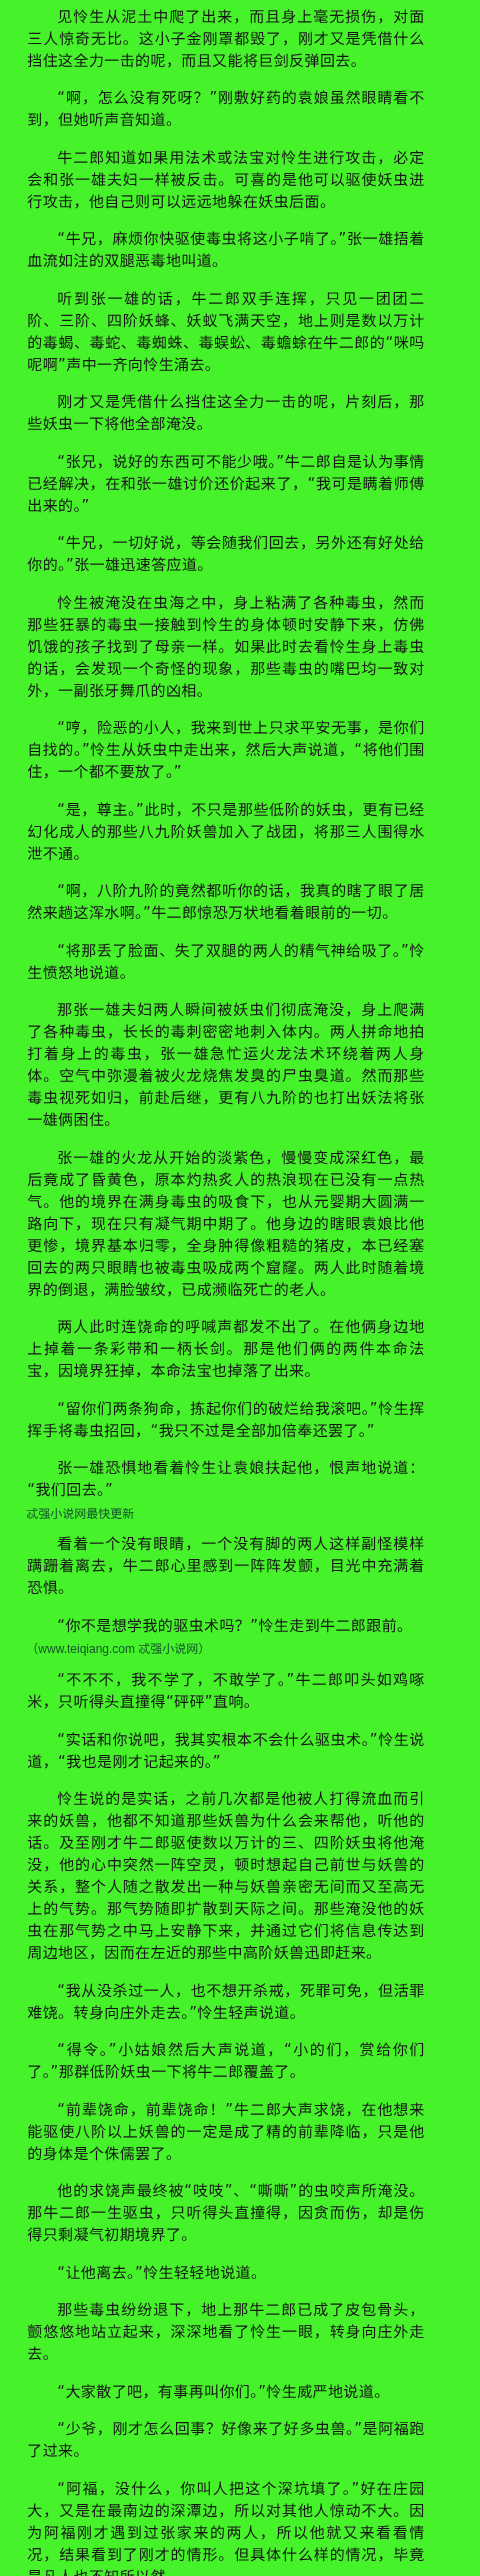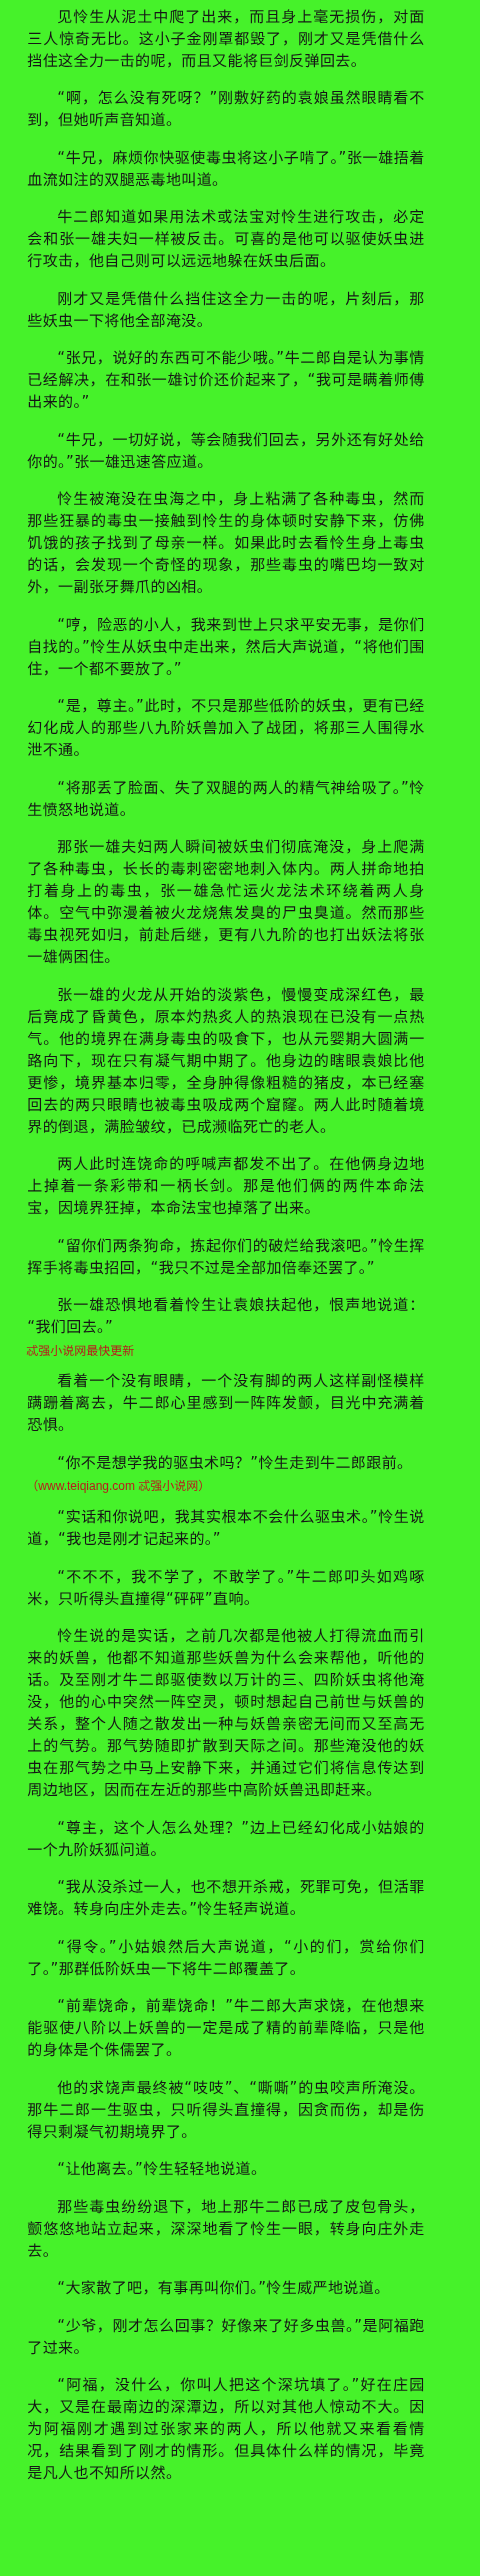--- a/index.html
+++ b/index.html
@@ -25,55 +25,56 @@
     letter-spacing: 0.4px;
     color: #161616;
     text-indent: 2em;
     text-align: justify;
     font-family: "DejaVu Sans", "Liberation Serif", sans-serif;
   }
   .watermark {
     margin: -10px 0 11.3px -10px;
     font-size: 12px;
     line-height: 15.5px;
-    color: #b91c1c;
+    color: #14532d;
     text-indent: 0;
     letter-spacing: 0;
     font-family: "Liberation Sans", "DejaVu Sans", sans-serif;
     padding-left: 9px;
   }
 </style>
 </head>
 <body>
 
 <div class="page">
   <p class="para">见怜生从泥土中爬了出来，而且身上毫无损伤，对面三人惊奇无比。这小子金刚罩都毁了，刚才又是凭借什么挡住这全力一击的呢，而且又能将巨剑反弹回去。</p>
   <p class="para">“啊，怎么没有死呀？”刚敷好药的袁娘虽然眼睛看不到，但她听声音知道。</p>
+  <p class="para">牛二郎知道如果用法术或法宝对怜生进行攻击，必定会和张一雄夫妇一样被反击。可喜的是他可以驱使妖虫进行攻击，他自己则可以远远地躲在妖虫后面。</p>
   <p class="para">“牛兄，麻烦你快驱使毒虫将这小子啃了。”张一雄捂着血流如注的双腿恶毒地叫道。</p>
-  <p class="para">牛二郎知道如果用法术或法宝对怜生进行攻击，必定会和张一雄夫妇一样被反击。可喜的是他可以驱使妖虫进行攻击，他自己则可以远远地躲在妖虫后面。</p>
+  <p class="para">听到张一雄的话，牛二郎双手连挥，只见一团团二阶、三阶、四阶妖蜂、妖蚁飞满天空，地上则是数以万计的毒蝎、毒蛇、毒蜘蛛、毒蜈蚣、毒蟾蜍在牛二郎的“咪吗呢啊”声中一齐向怜生涌去。</p>
   <p class="para">刚才又是凭借什么挡住这全力一击的呢，片刻后，那些妖虫一下将他全部淹没。</p>
   <p class="para">“张兄，说好的东西可不能少哦。”牛二郎自是认为事情已经解决，在和张一雄讨价还价起来了，“我可是瞒着师傅出来的。”</p>
   <p class="para">“牛兄，一切好说，等会随我们回去，另外还有好处给你的。”张一雄迅速答应道。</p>
   <p class="para">怜生被淹没在虫海之中，身上粘满了各种毒虫，然而那些狂暴的毒虫一接触到怜生的身体顿时安静下来，仿佛饥饿的孩子找到了母亲一样。如果此时去看怜生身上毒虫的话，会发现一个奇怪的现象，那些毒虫的嘴巴均一致对外，一副张牙舞爪的凶相。</p>
   <p class="para">“哼，险恶的小人，我来到世上只求平安无事，是你们自找的。”怜生从妖虫中走出来，然后大声说道，“将他们围住，一个都不要放了。”</p>
   <p class="para">“是，尊主。”此时，不只是那些低阶的妖虫，更有已经幻化成人的那些八九阶妖兽加入了战团，将那三人围得水泄不通。</p>
+  <p class="para">“啊，八阶九阶的竟然都听你的话，我真的瞎了眼了居然来趟这浑水啊。”牛二郎惊恐万状地看着眼前的一切。</p>
   <p class="para">“将那丢了脸面、失了双腿的两人的精气神给吸了。”怜生愤怒地说道。</p>
   <p class="para">那张一雄夫妇两人瞬间被妖虫们彻底淹没，身上爬满了各种毒虫，长长的毒刺密密地刺入体内。两人拼命地拍打着身上的毒虫，张一雄急忙运火龙法术环绕着两人身体。空气中弥漫着被火龙烧焦发臭的尸虫臭道。然而那些毒虫视死如归，前赴后继，更有八九阶的也打出妖法将张一雄俩困住。</p>
   <p class="para">张一雄的火龙从开始的淡紫色，慢慢变成深红色，最后竟成了昏黄色，原本灼热炙人的热浪现在已没有一点热气。他的境界在满身毒虫的吸食下，也从元婴期大圆满一路向下，现在只有凝气期中期了。他身边的瞎眼袁娘比他更惨，境界基本归零，全身肿得像粗糙的猪皮，本已经塞回去的两只眼睛也被毒虫吸成两个窟窿。两人此时随着境界的倒退，满脸皱纹，已成濒临死亡的老人。</p>
   <p class="para">两人此时连饶命的呼喊声都发不出了。在他俩身边地上掉着一条彩带和一柄长剑。那是他们俩的两件本命法宝，因境界狂掉，本命法宝也掉落了出来。</p>
   <p class="para">“留你们两条狗命，拣起你们的破烂给我滚吧。”怜生挥挥手将毒虫招回，“我只不过是全部加倍奉还罢了。”</p>
   <p class="para">张一雄恐惧地看着怜生让袁娘扶起他，恨声地说道：“我们回去。”</p>
   <p class="watermark">忒强小说网最快更新</p>
   <p class="para">看着一个没有眼睛，一个没有脚的两人这样副怪模样蹒跚着离去，牛二郎心里感到一阵阵发颤，目光中充满着恐惧。</p>
   <p class="para">“你不是想学我的驱虫术吗？”怜生走到牛二郎跟前。</p>
   <p class="watermark">（www.teiqiang.com 忒强小说网）</p>
+  <p class="para">“不不不，我不学了，不敢学了。”牛二郎叩头如鸡啄米，只听得头直撞得“砰砰”直响。</p>
   <p class="para">“实话和你说吧，我其实根本不会什么驱虫术。”怜生说道，“我也是刚才记起来的。”</p>
-  <p class="para">“不不不，我不学了，不敢学了。”牛二郎叩头如鸡啄米，只听得头直撞得“砰砰”直响。</p>
   <p class="para">怜生说的是实话，之前几次都是他被人打得流血而引来的妖兽，他都不知道那些妖兽为什么会来帮他，听他的话。及至刚才牛二郎驱使数以万计的三、四阶妖虫将他淹没，他的心中突然一阵空灵，顿时想起自己前世与妖兽的关系，整个人随之散发出一种与妖兽亲密无间而又至高无上的气势。那气势随即扩散到天际之间。那些淹没他的妖虫在那气势之中马上安静下来，并通过它们将信息传达到周边地区，因而在左近的那些中高阶妖兽迅即赶来。</p>
-  <p class="para">“尊主，这个人怎么处理？”边上已经幻化成小姑娘的一个九阶妖狐问道。</p>
   <p class="para">“我从没杀过一人，也不想开杀戒，死罪可免，但活罪难饶。转身向庄外走去。”怜生轻声说道。</p>
   <p class="para">“得令。”小姑娘然后大声说道，“小的们，赏给你们了。”那群低阶妖虫一下将牛二郎覆盖了。</p>
   <p class="para">“前辈饶命，前辈饶命！”牛二郎大声求饶，在他想来能驱使八阶以上妖兽的一定是成了精的前辈降临，只是他的身体是个侏儒罢了。</p>
   <p class="para">他的求饶声最终被“吱吱”、“嘶嘶”的虫咬声所淹没。那牛二郎一生驱虫，只听得头直撞得，因贪而伤，却是伤得只剩凝气初期境界了。</p>
   <p class="para">“让他离去。”怜生轻轻地说道。</p>
   <p class="para">那些毒虫纷纷退下，地上那牛二郎已成了皮包骨头，颤悠悠地站立起来，深深地看了怜生一眼，转身向庄外走去。</p>
   <p class="para">“大家散了吧，有事再叫你们。”怜生威严地说道。</p>
   <p class="para">“少爷，刚才怎么回事？好像来了好多虫兽。”是阿福跑了过来。</p>
   <p class="para">“阿福，没什么，你叫人把这个深坑填了。”好在庄园大，又是在最南边的深潭边，所以对其他人惊动不大。因为阿福刚才遇到过张家来的两人，所以他就又来看看情况，结果看到了刚才的情形。但具体什么样的情况，毕竟是凡人也不知所以然。</p>
 </div>

